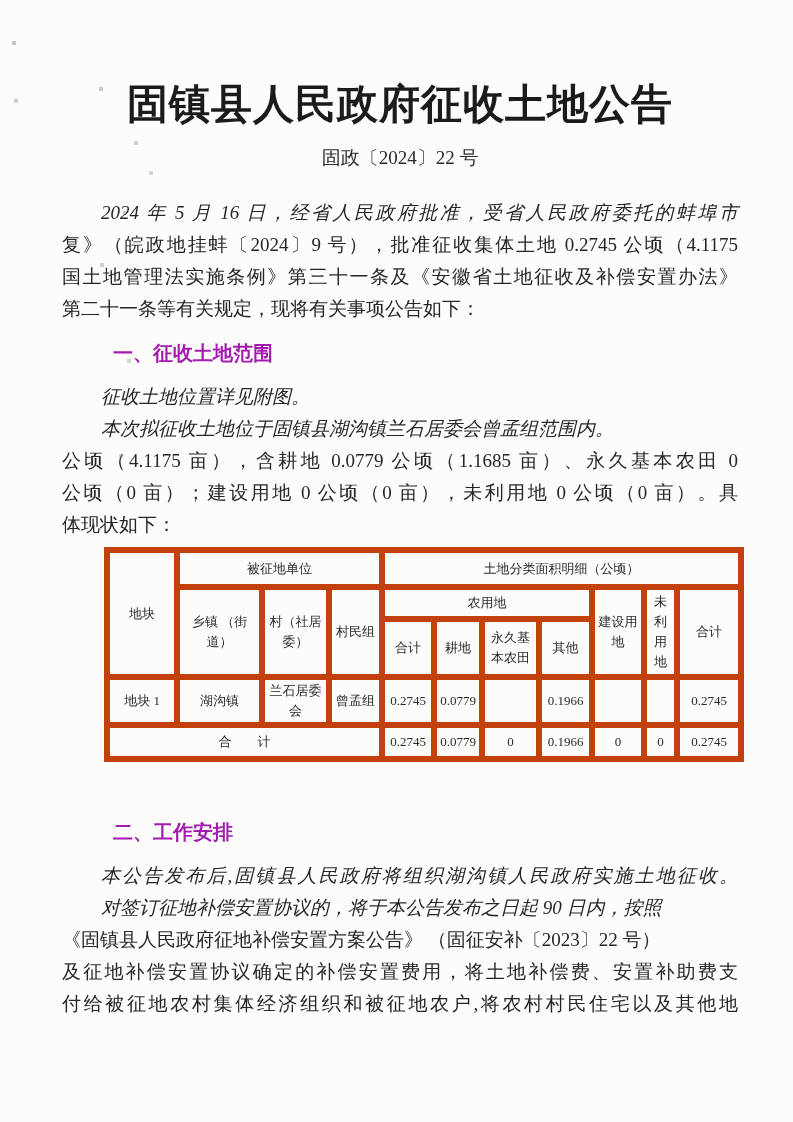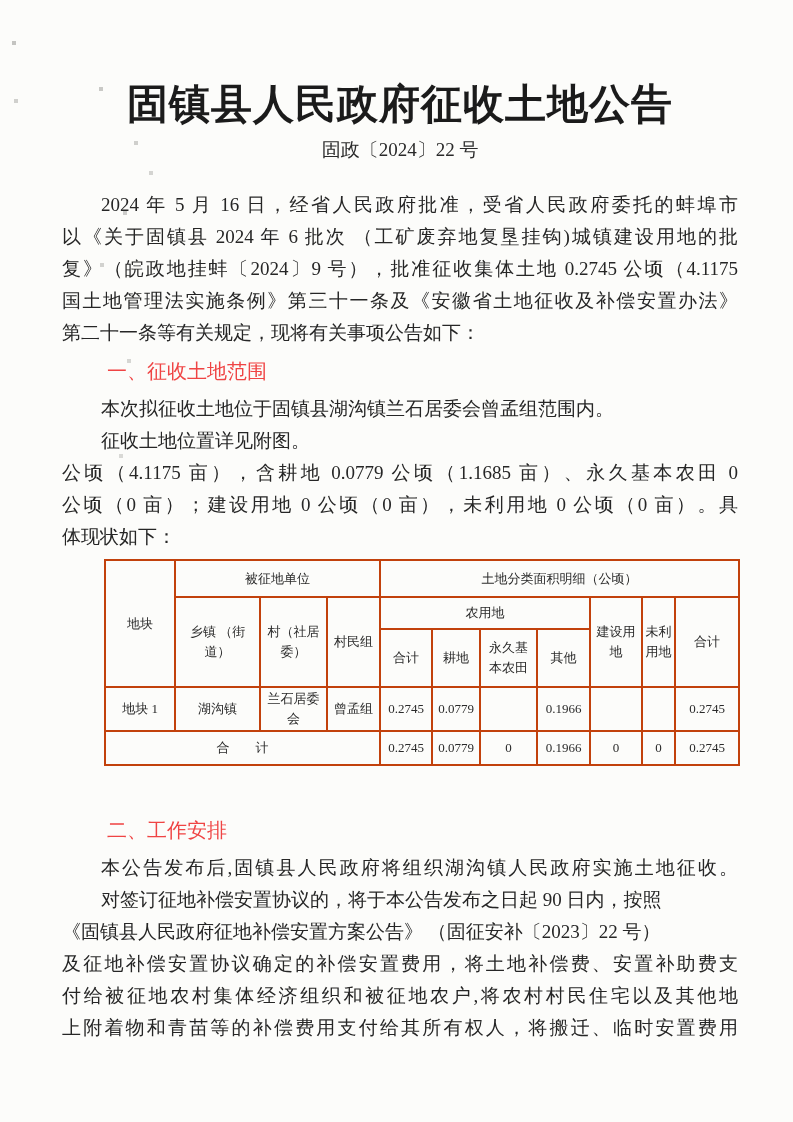--- a/index.html
+++ b/index.html
@@ -31,55 +31,55 @@
     margin:80px 0 0 0;
     font-size:41px;
     font-weight:bold;
     text-align:center;
     letter-spacing:1px;
     color:#1b1b1b;
     line-height:1.2;
     font-family:"Liberation Serif","DejaVu Serif",serif;
   }
   .doc-number{
-    margin-top:8px;
+    margin-top:16px;
     text-align:center;
     font-size:19px;
     color:#2a2a2a;
   }
   .body-text{
     margin-top:26px;
     font-size:19px;
     line-height:32px;
     color:#262626;
   }
   .ln{ text-align:left; }
   .ln.fill{ text-align:justify; text-align-last:justify; }
-  .ln.indent{ padding-left:39px; }
+  .ln.indent{ padding-left:39px;font-style:italic; }
   .heading{
-    margin:6px;
+    margin:12px;
     font-size:20px;
-    font-weight:normal;
+    font-weight:bold;
     line-height:32px;
     padding-left:39px;
-    color:#ef4444;
+    color:#a21caf;
     font-family:"Liberation Sans","DejaVu Sans",sans-serif;
   }
   .table-wrap{ margin:6px 0 12px 42px; }
   table.land-table{
     border-collapse:collapse;
     table-layout:fixed;
     width:634px;
     font-size:13px;
     color:#2a2a2a;
     font-family:"Liberation Serif","DejaVu Serif",serif;
     border:1.5px solid #3d3d3d;
   }
   table.land-table td{
-    border:2px solid #c2410c;
+    border:6px solid #c2410c;
     text-align:center;
     vertical-align:middle;
     padding:1px 2px;
     line-height:1.55;
     word-break:break-all;
   }
   tr.hr1{height:37px;} tr.hr2{height:32px;} tr.hr3{height:58px;}
   tr.dr{height:42px;} tr.tr-total{height:34px;}
   .sec2-gap{ height:30px; }
 </style>
@@ -90,29 +90,28 @@
   <div class="noise"></div>
 
   <div class="content">
 
     <h1 class="title">固镇县人民政府征收土地公告</h1>
     <div class="doc-number">固政〔2024〕22 号</div>
 
     <div class="body-text">
 
       <div class="ln indent fill">2024 年 5 月 16 日，经省人民政府批准，受省人民政府委托的蚌埠市</div>
-      <div class="ln fill">以《关于固镇县 2024 年 6 批次 （工矿废弃地复垦挂钩)城镇建设用地的批</div>
       <div class="ln fill">复》（皖政地挂蚌〔2024〕9 号），批准征收集体土地 0.2745 公顷（4.1175</div>
       <div class="ln fill">国土地管理法实施条例》第三十一条及《安徽省土地征收及补偿安置办法》</div>
       <div class="ln">第二十一条等有关规定，现将有关事项公告如下：</div>
 
       <h2 class="heading">一、征收土地范围</h2>
 
+      <div class="ln indent">征收土地位置详见附图。</div>
       <div class="ln indent">本次拟征收土地位于固镇县湖沟镇兰石居委会曾孟组范围内。</div>
-      <div class="ln indent">征收土地位置详见附图。</div>
       <div class="ln fill">公顷（4.1175 亩），含耕地 0.0779 公顷（1.1685 亩）、永久基本农田 0</div>
       <div class="ln fill">公顷（0 亩）；建设用地 0 公顷（0 亩），未利用地 0 公顷（0 亩）。具</div>
       <div class="ln">体现状如下：</div>
 
       <div class="table-wrap">
         <table class="land-table">
           <colgroup>
             <col style="width:70px">
               <col style="width:85px">
               <col style="width:67px">
@@ -175,17 +174,16 @@
 
       <div class="sec2-gap"></div>
 
       <h2 class="heading">二、工作安排</h2>
 
       <div class="ln indent fill">本公告发布后,固镇县人民政府将组织湖沟镇人民政府实施土地征收。</div>
       <div class="ln indent">对签订征地补偿安置协议的，将于本公告发布之日起 90 日内，按照</div>
       <div class="ln">《固镇县人民政府征地补偿安置方案公告》 （固征安补〔2023〕22 号）</div>
       <div class="ln fill">及征地补偿安置协议确定的补偿安置费用，将土地补偿费、安置补助费支</div>
       <div class="ln fill">付给被征地农村集体经济组织和被征地农户,将农村村民住宅以及其他地</div>
-      <div class="ln fill">上附着物和青苗等的补偿费用支付给其所有权人，将搬迁、临时安置费用</div>
 
     </div>
   </div>
 </div>
 
 </body></html>

